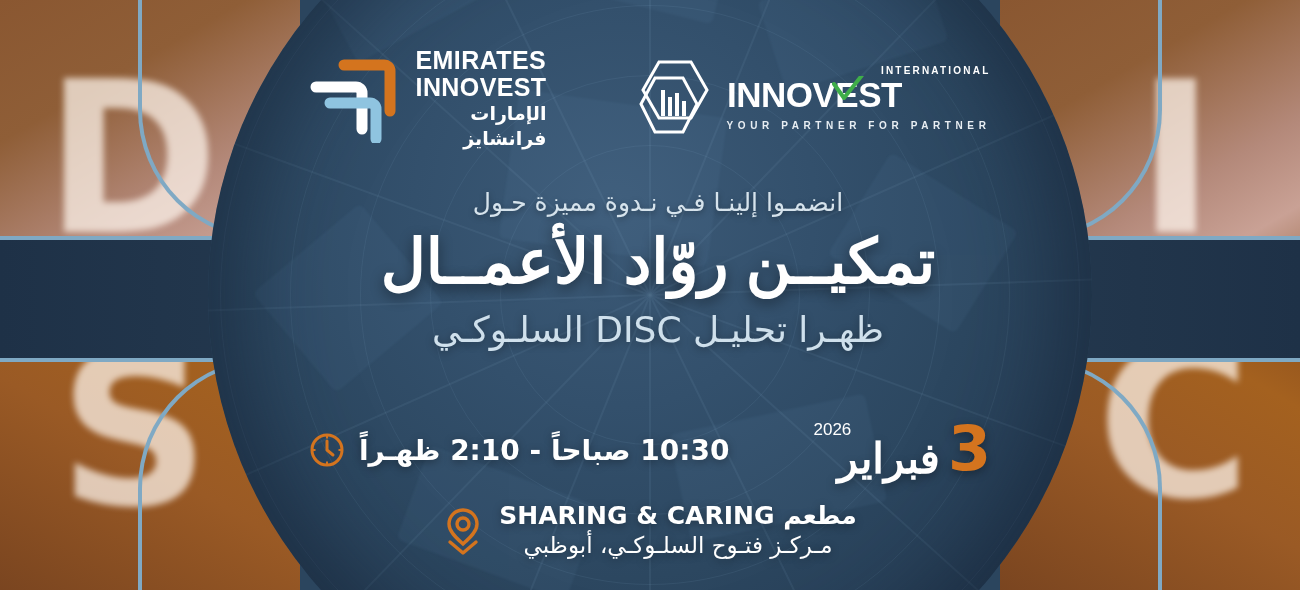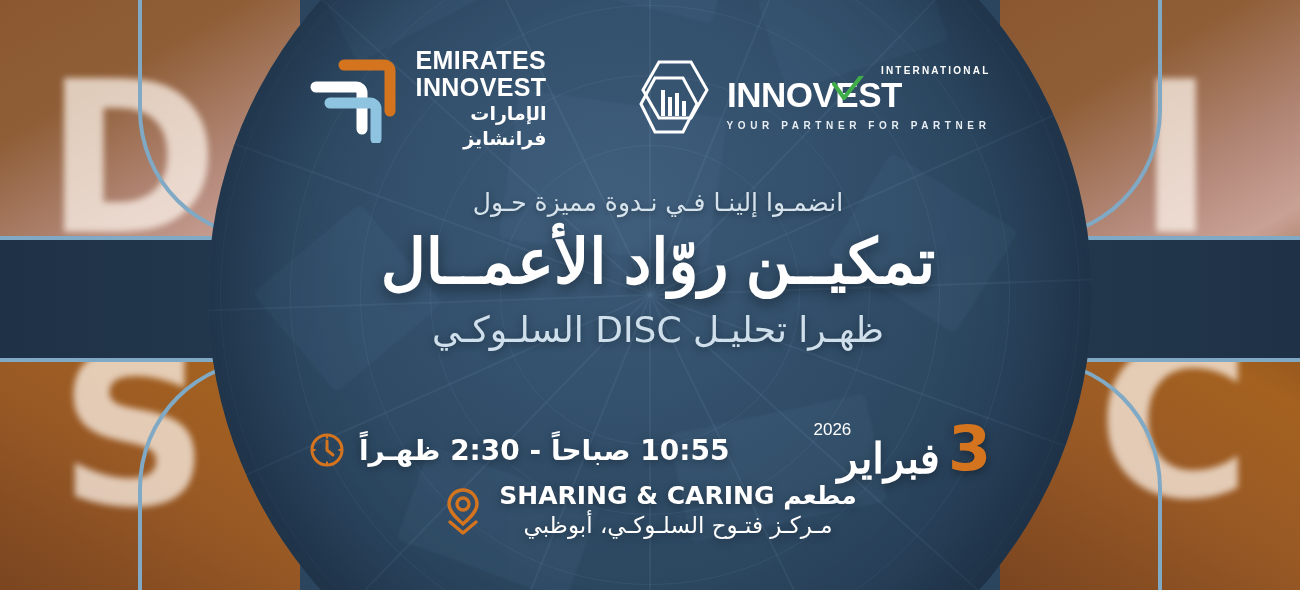--- a/index.html
+++ b/index.html
@@ -216,21 +216,21 @@
   .time-text {
     direction:rtl;
     font-family:"DejaVu Sans",sans-serif;
     font-weight:bold; font-size:28px; color:#ffffff;
     text-shadow:0 2px 8px rgba(0,0,0,.35);
   }
   .clock-icon { width:36px; height:36px; display:block; }
 
   
   .venue-row {
-    position:absolute; left:0; right:0; top:480px;
+    position:absolute; left:0; right:0; top:500px;
     display:flex; align-items:center; justify-content:center; gap:16px;
     direction:rtl;
   }
   .pin-icon { width:40px; height:50px; display:block; flex:none; }
   .venue-text { direction:rtl; text-align:center; }
   .venue-line1 {
     font-family:"DejaVu Sans",sans-serif;
     font-weight:bold; font-size:25px; color:#ffffff; line-height:1.25;
     text-shadow:0 2px 8px rgba(0,0,0,.35);
   }
@@ -356,21 +356,21 @@
 
       <div class="date-block">
         <span class="date-day">3</span>
         <span class="date-mon-wrap">
           <span class="date-year">2026</span>
           <span class="date-month">فبراير</span>
         </span>
       </div>
 
       <div class="time-block">
-        <span class="time-text">10:55 صباحاً - 2:30 ظهـراً</span>
+        <span class="time-text">10:30 صباحاً - 2:10 ظهـراً</span>
         <svg class="clock-icon" viewBox="0 0 36 36">
           <circle cx="18" cy="18" r="15" fill="none" stroke="#d4741e" stroke-width="3"></circle>
           <path d="M18 9 V18 L24 23" fill="none" stroke="#d4741e" stroke-width="3" stroke-linecap="round" stroke-linejoin="round"></path>
           <rect x="17" y="3.5" width="2" height="3" fill="#d4741e"></rect>
           <rect x="17" y="29.5" width="2" height="3" fill="#d4741e"></rect>
           <rect x="3.5" y="17" width="3" height="2" fill="#d4741e"></rect>
           <rect x="29.5" y="17" width="3" height="2" fill="#d4741e"></rect>
         </svg>
       </div>
     </div>

